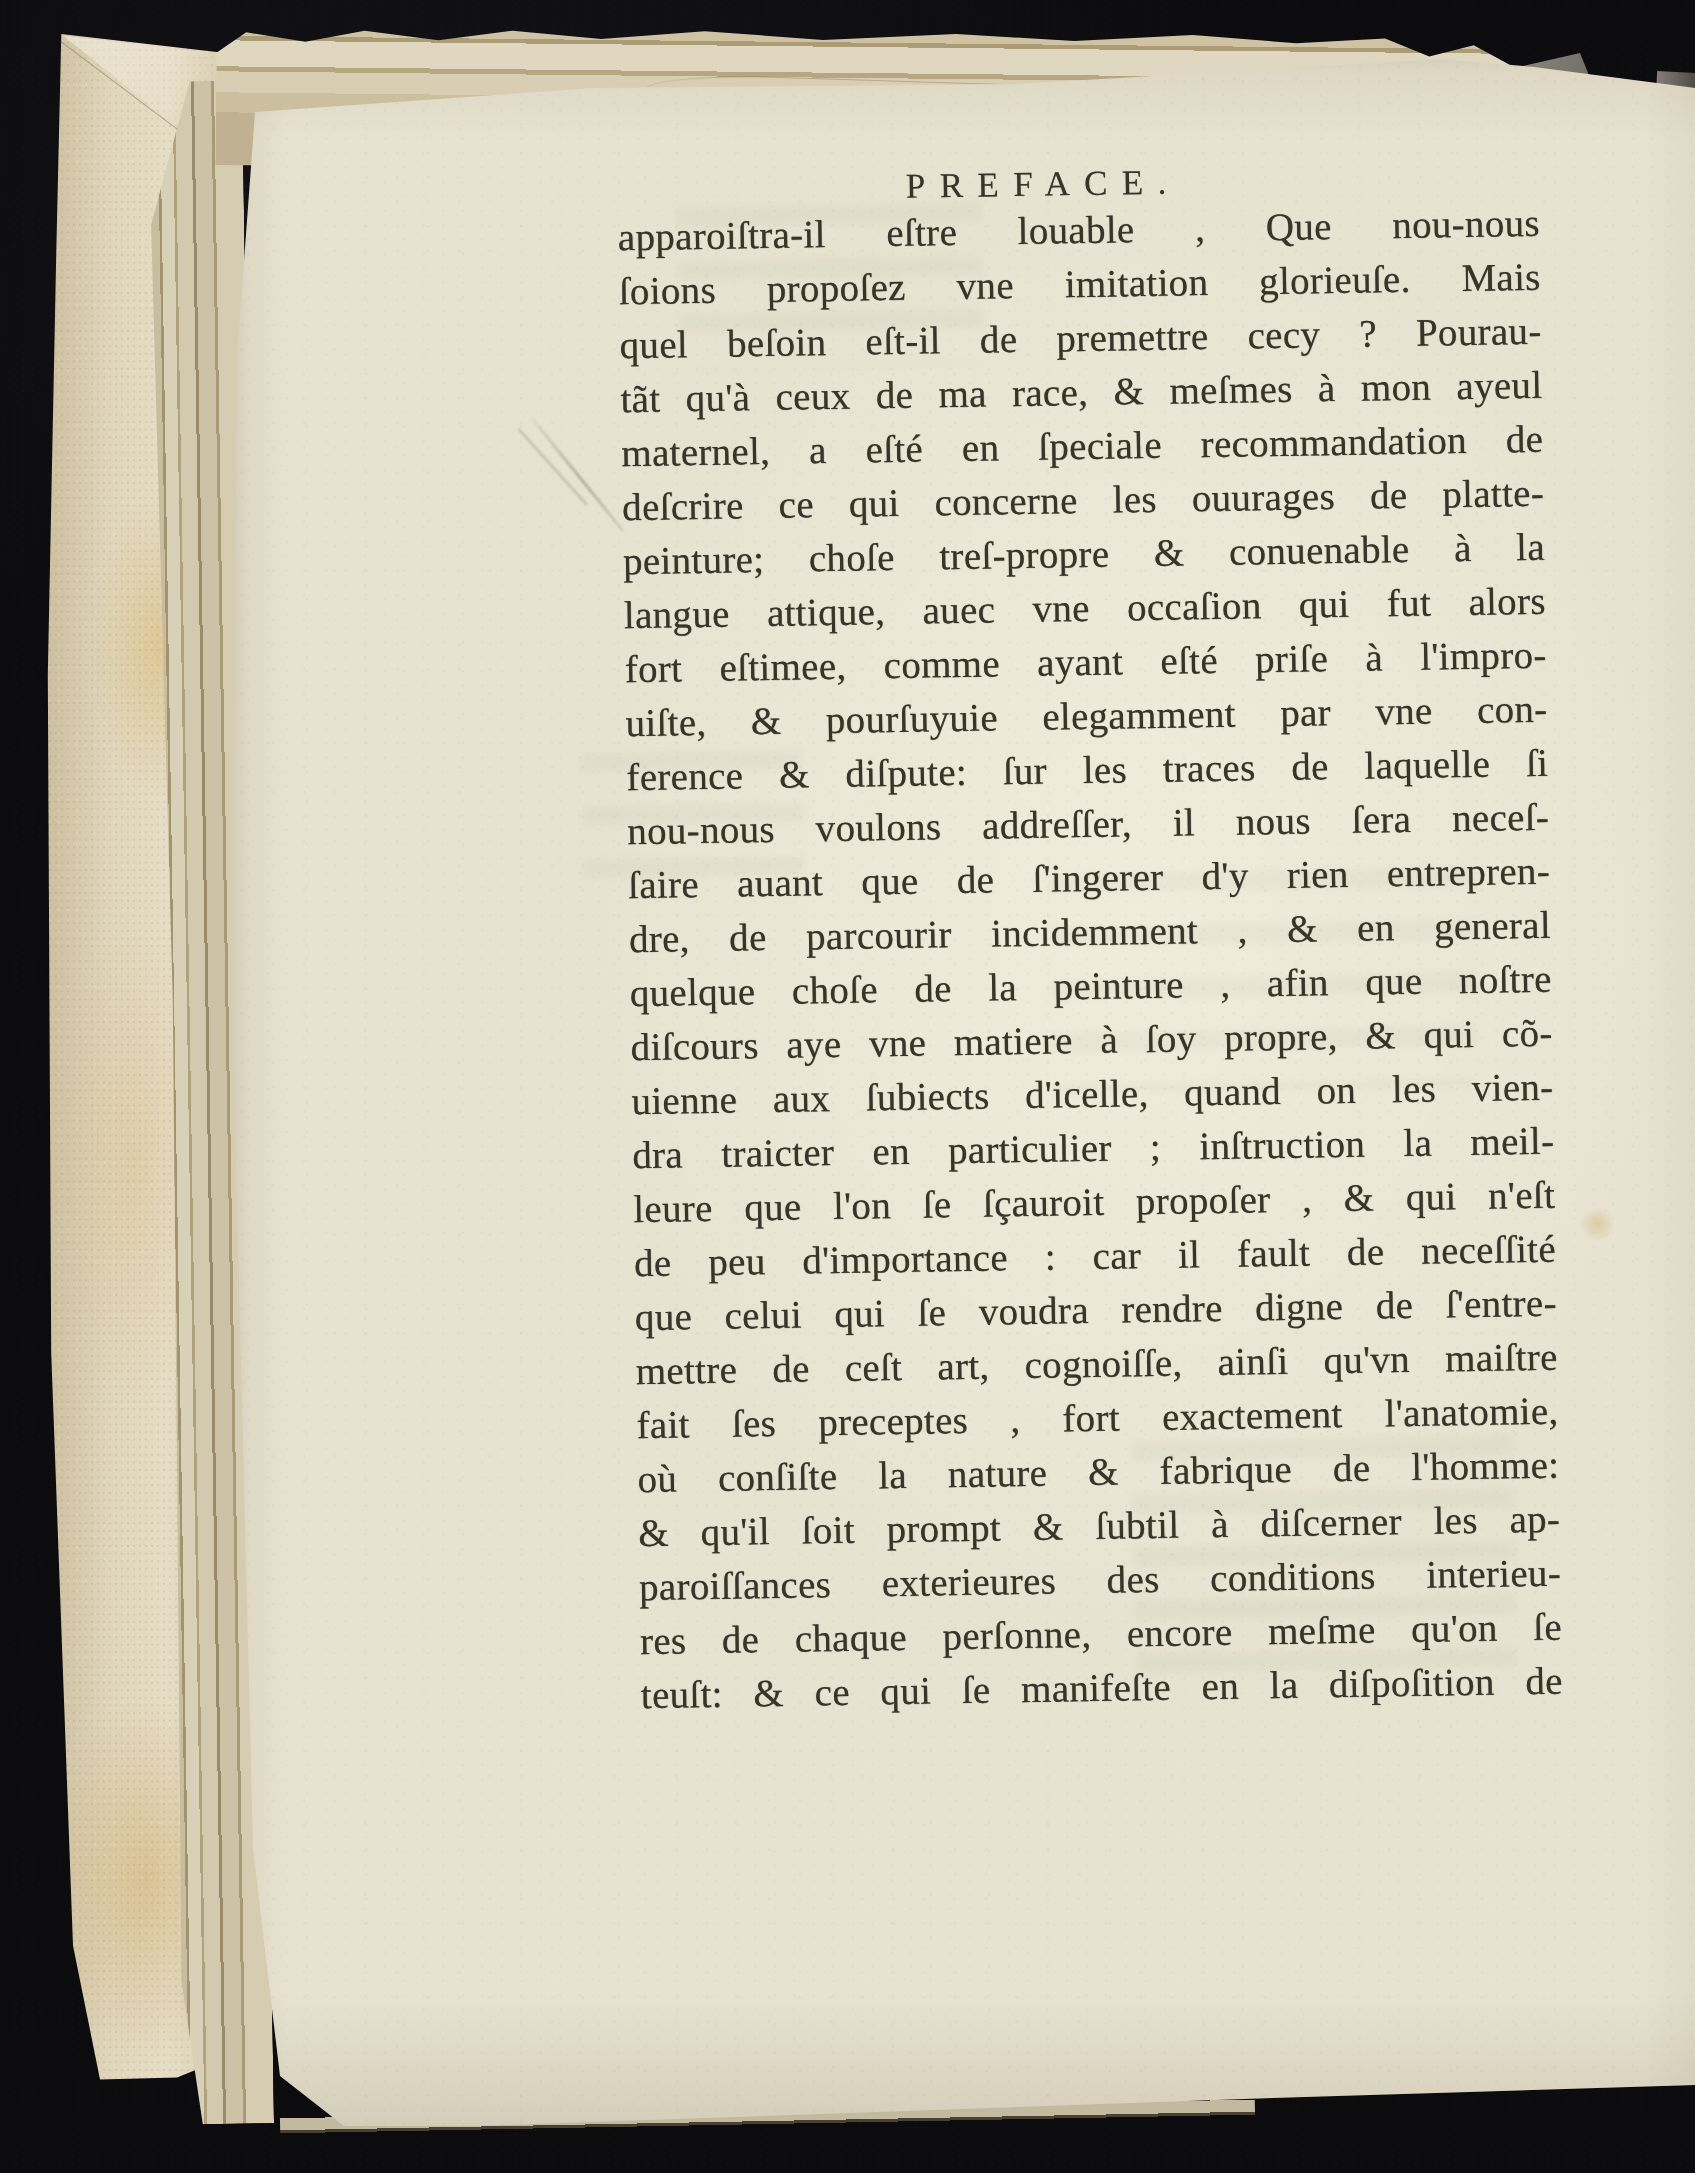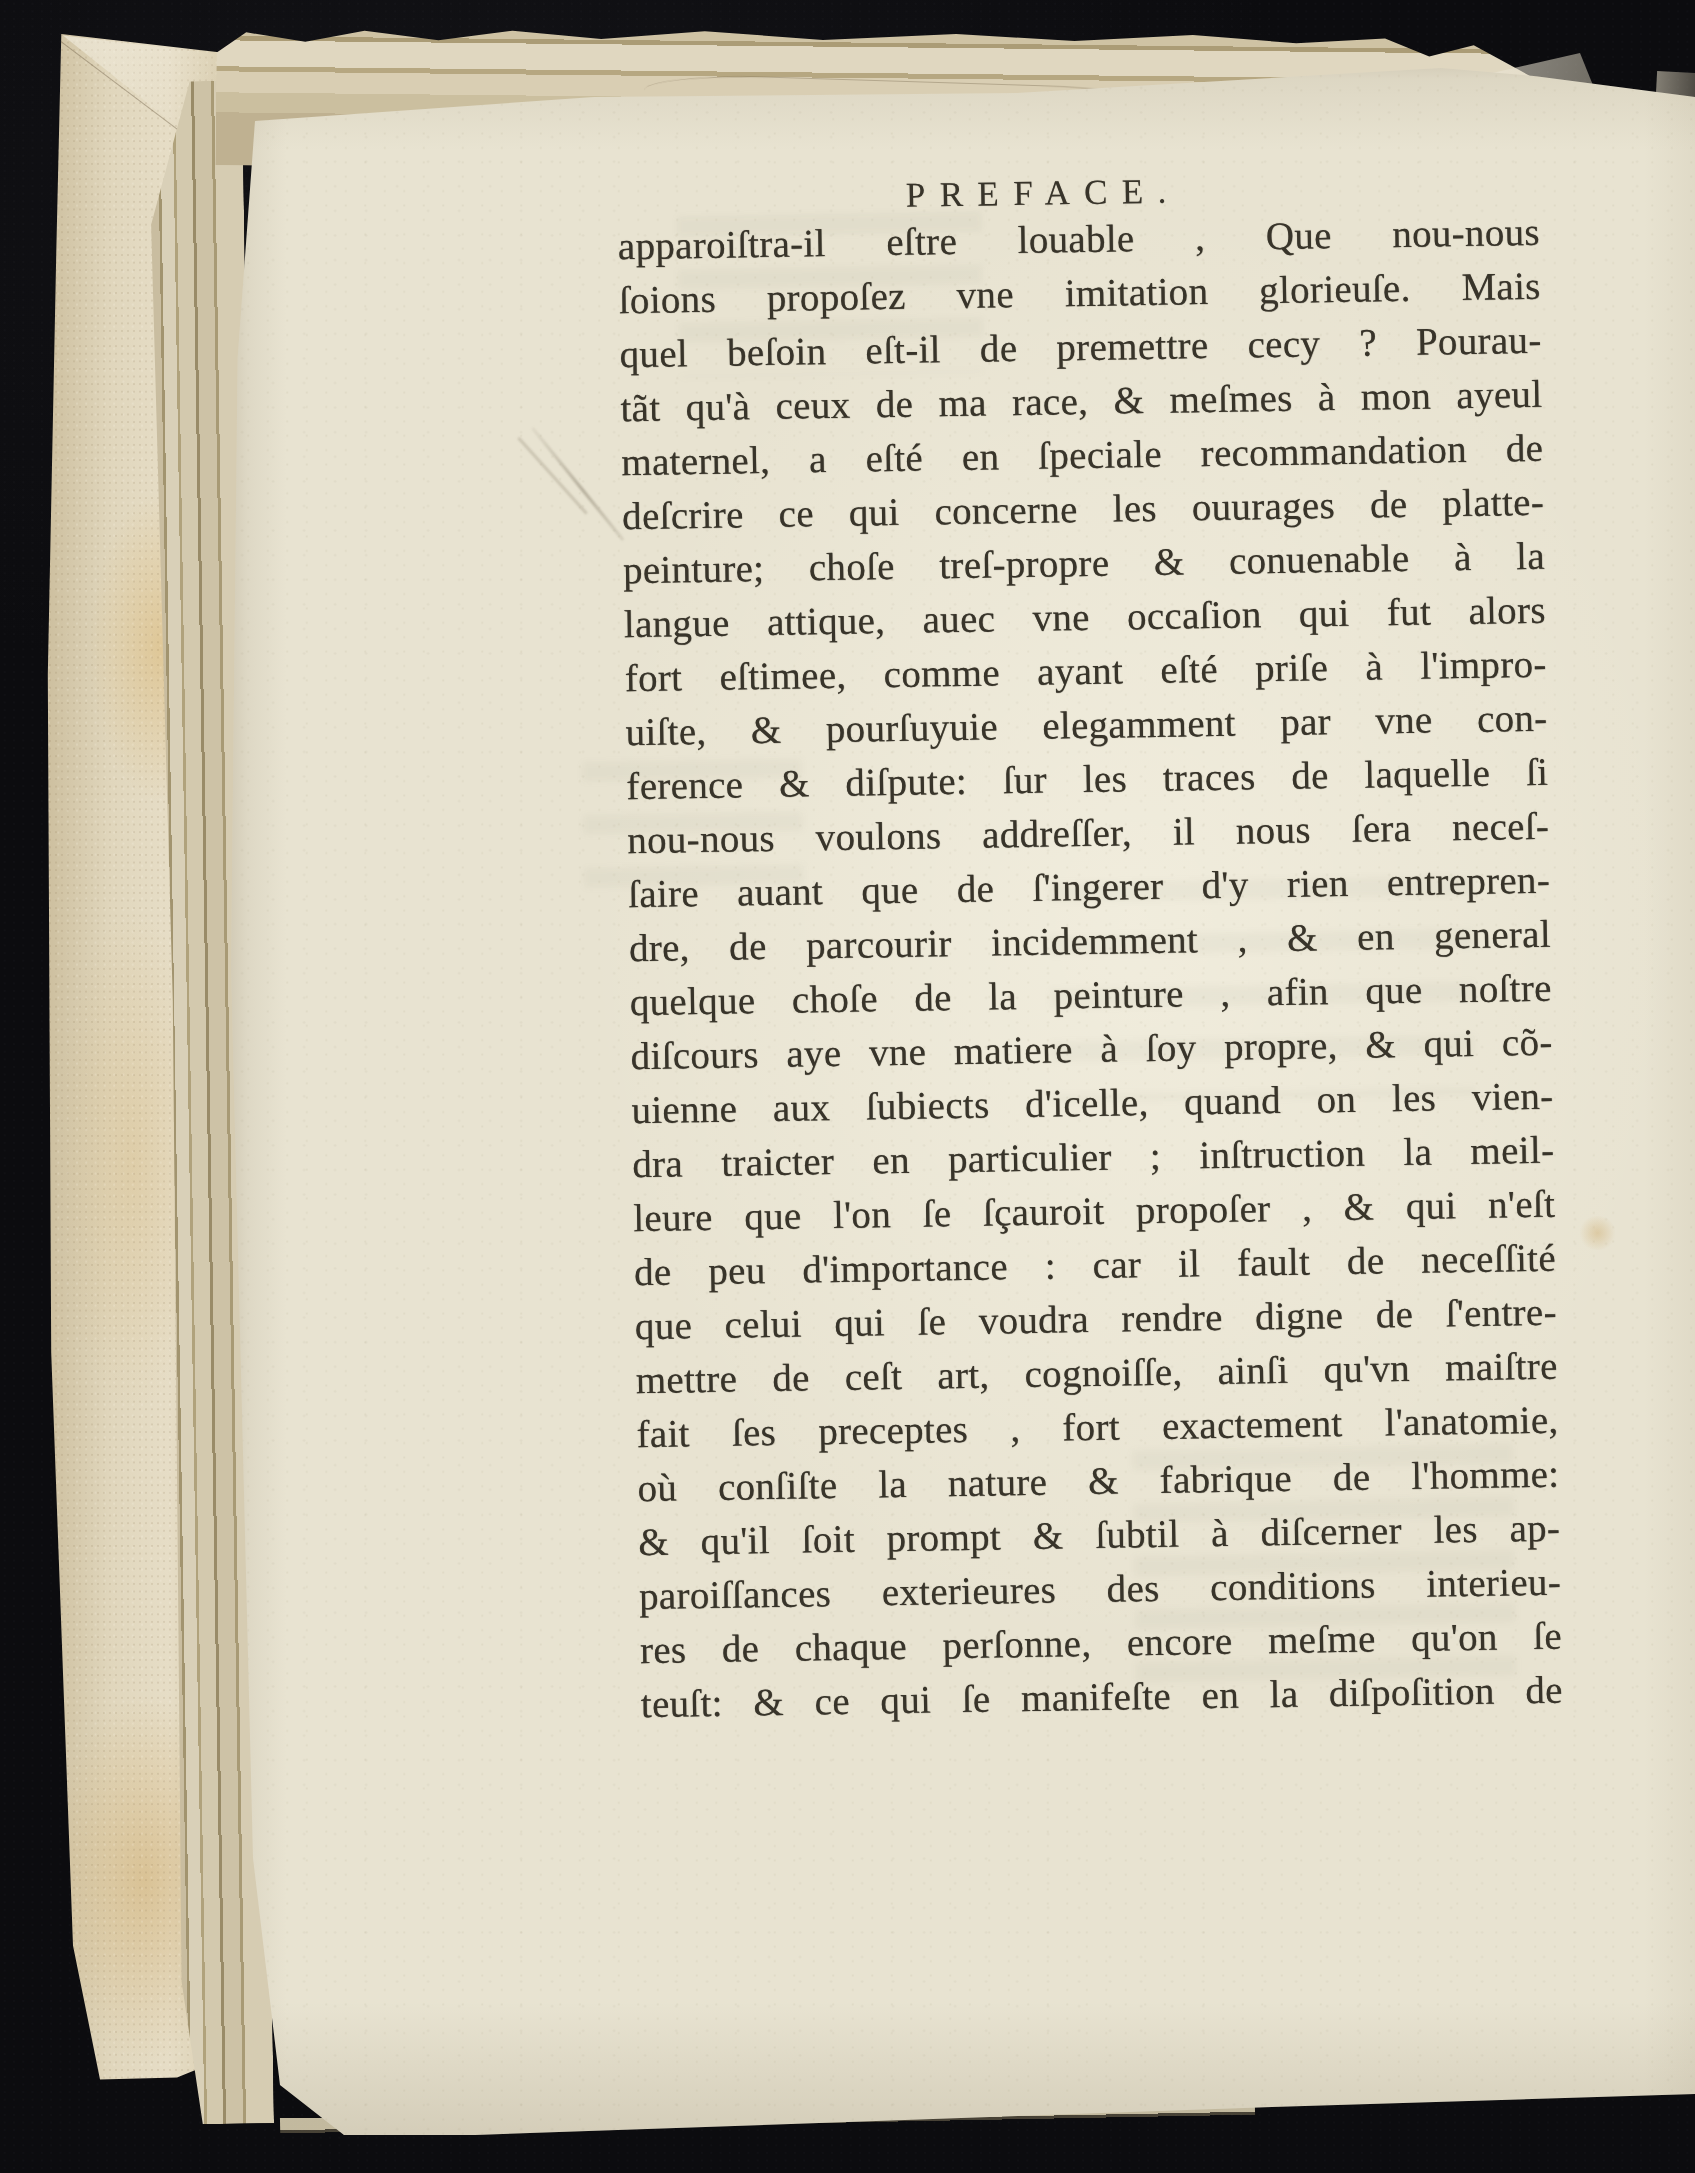--- a/index.html
+++ b/index.html
@@ -79,21 +79,21 @@
     transform:rotate(3deg);
   }
   .bottom-sheet{
     position:absolute;left:280px;top:2087px;width:975px;height:59px;
     transform:rotate(-1.1deg);
     background:linear-gradient(180deg, transparent 0 22px, rgba(214,204,174,.9) 22px 34px, rgba(120,110,85,.55) 34px 37px, transparent 37px);
   }
 
   
   .page{
-    position:absolute;left:219px;top:40px;width:1476px;height:2110px;
+    position:absolute;left:219px;top:31px;width:1476px;height:2110px;
     clip-path:polygon(36px 81px,375px 57px,798px 53px,1222px 28px,1315px 36px,1476px 57px,
       1476px 2054px,1053px 2067px,629px 2082px,256px 2095px,125px 2095px,61px 2045px,
       34px 1818px,12px 928px,18.6px 318px);
     background:
       radial-gradient(ellipse 763px 1017px at 62% 42%, rgba(255,252,240,.38), transparent 72%),
       linear-gradient(90deg, rgba(135,120,90,.30) 0, rgba(135,120,90,.10) 29px, transparent 68px),
       linear-gradient(180deg, rgba(140,125,95,.38) 0, rgba(140,125,95,.12) 39px, transparent 110px),
       linear-gradient(180deg, transparent 93%, rgba(130,115,85,.20) 99.5%),
       linear-gradient(270deg, rgba(150,138,108,.10) 0, transparent 51px),
       var(--paper,#e8e3d1);

